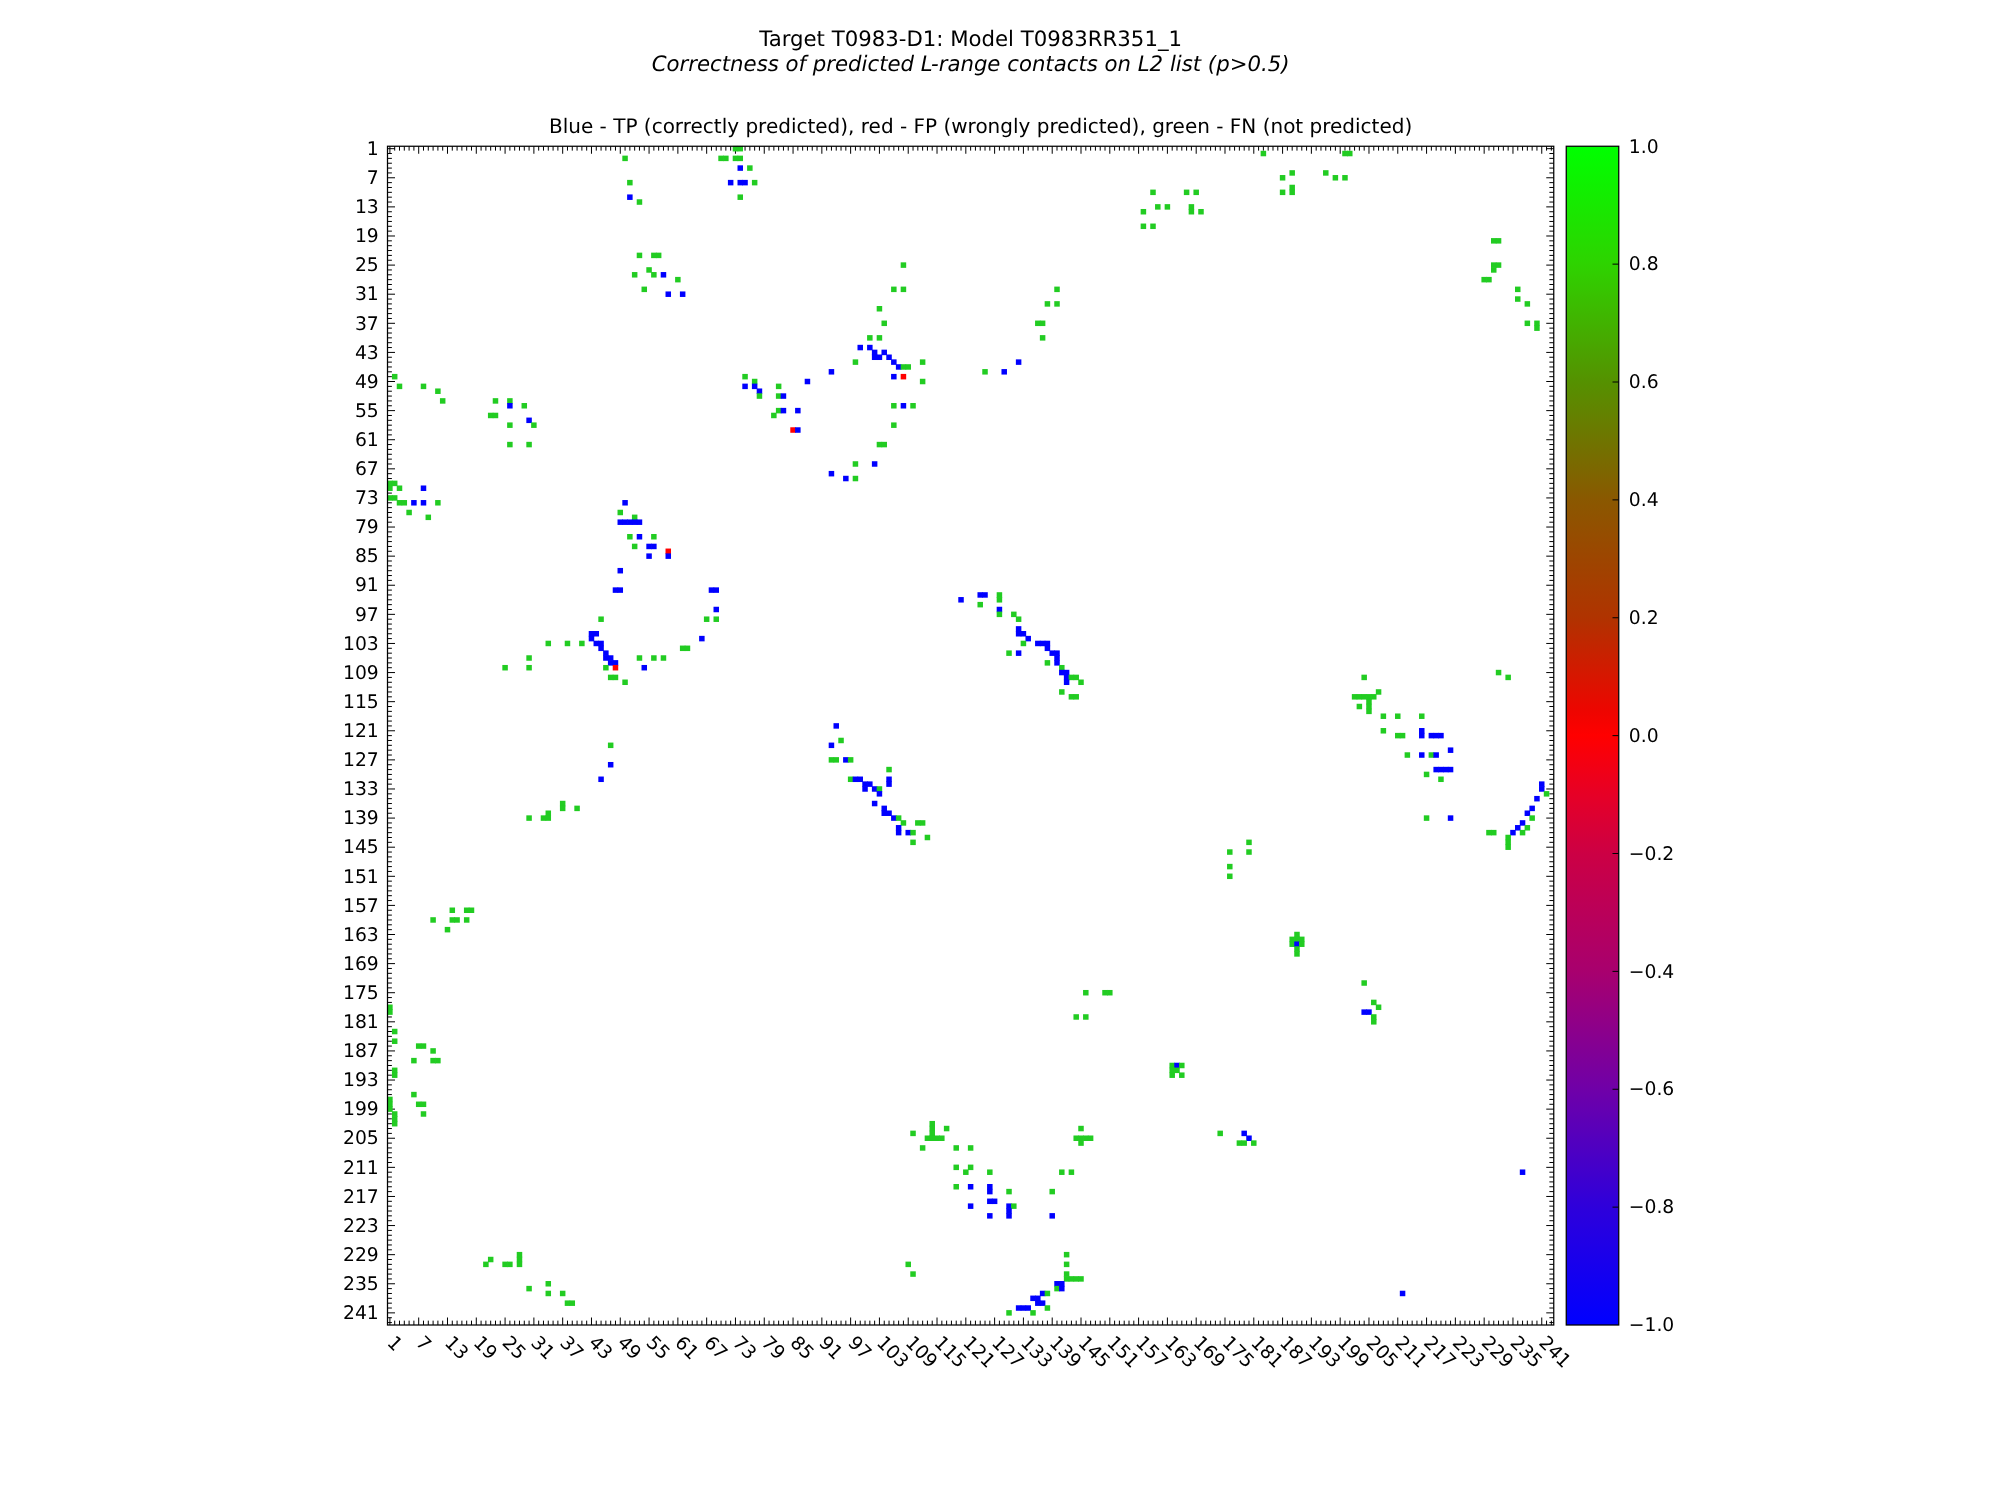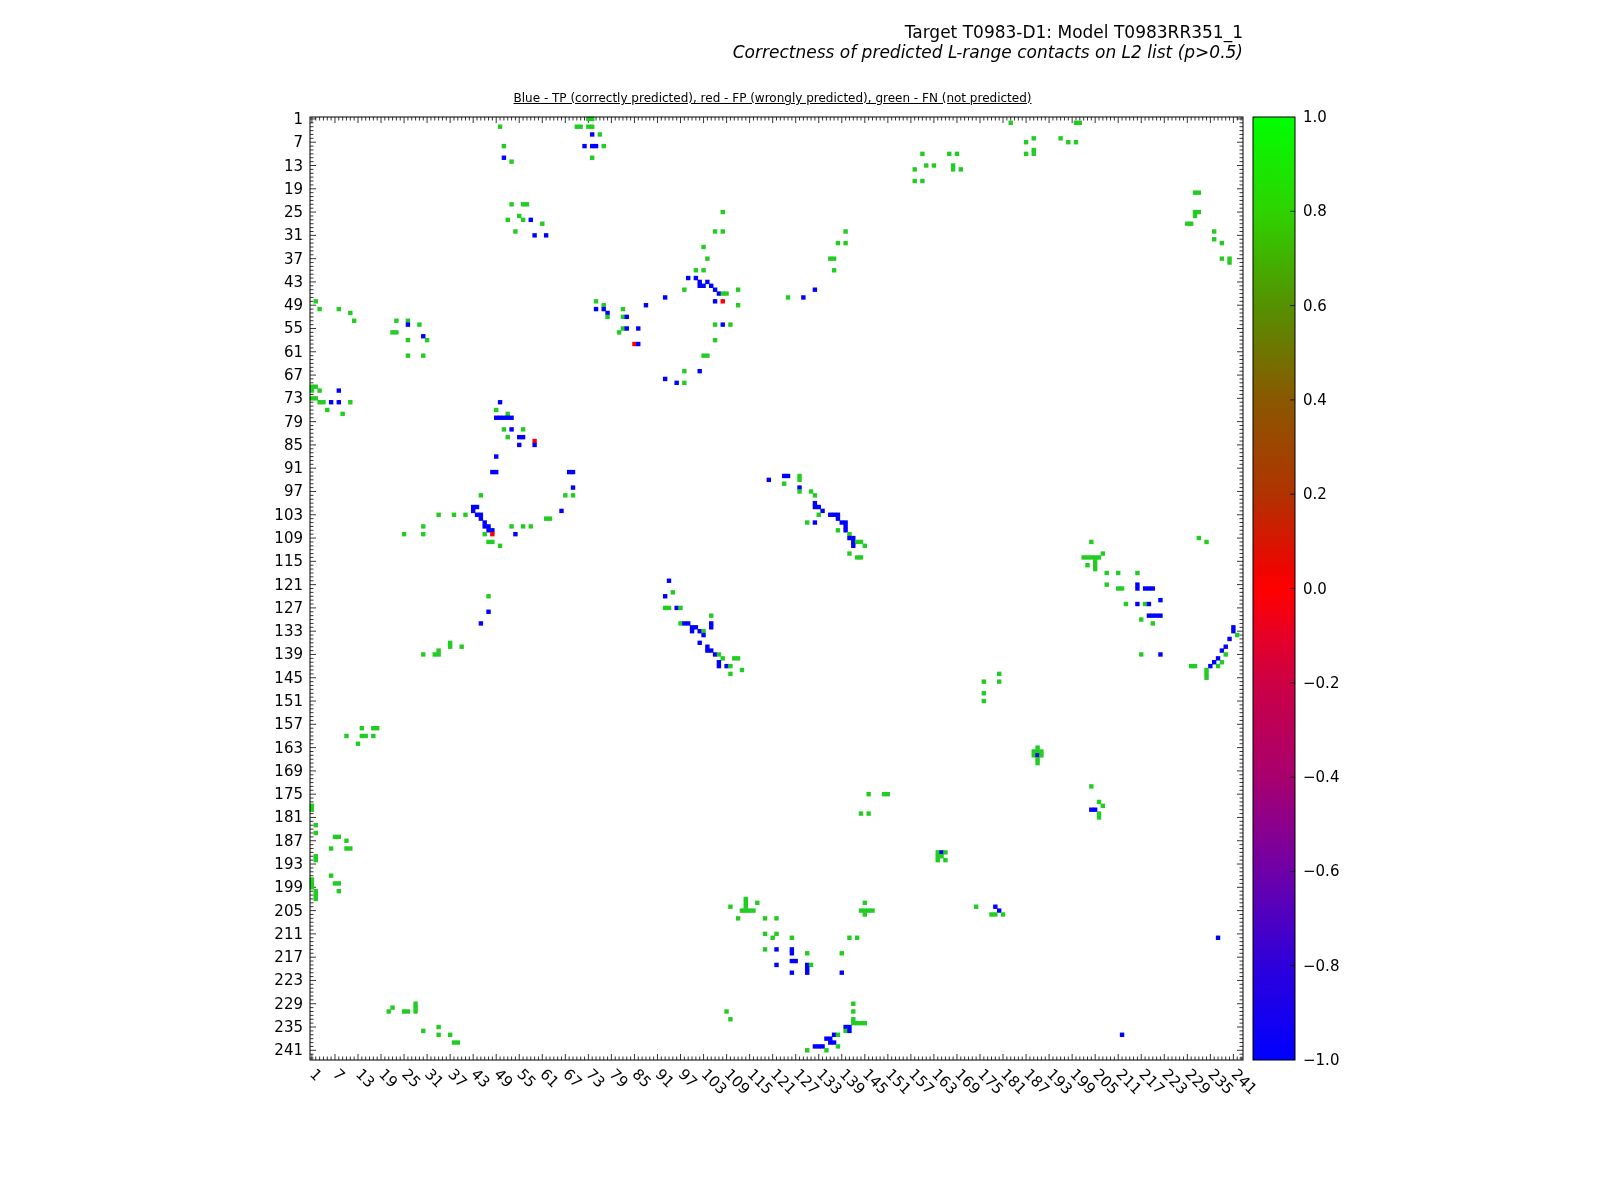--- a/index.html
+++ b/index.html
@@ -1,20 +1,20 @@
 <!DOCTYPE html>
 <html><head>
 <meta charset="utf-8">
 <style>
   html,body{margin:0;padding:0;background:#ffffff;}
   body{width:1600px;height:1200px;position:relative;font-family:"DejaVu Sans","Liberation Sans",sans-serif;color:#000;}
-  .fig-title{position:absolute;left:310px;width:933px;text-align:right;font-size:17px;line-height:20px;}
+  .fig-title{position:absolute;left:310px;width:933px;text-align:center;font-size:17px;line-height:20px;}
   #title1{top:22px;}
   #title2{top:42px;font-style:italic;}
-  #axes-title{position:absolute;left:306px;width:933px;top:91px;text-align:center;font-size:12px;text-decoration:underline;}
+  #axes-title{position:absolute;left:318px;width:933px;top:91px;text-align:center;font-size:16px;}
   svg{position:absolute;top:0;left:0;}
   text{font-family:"DejaVu Sans","Liberation Sans",sans-serif;}
 </style>
 </head>
 <body>
 
 <div id="title1" class="fig-title">Target T0983-D1: Model T0983RR351_1</div>
 <div id="title2" class="fig-title">Correctness of predicted L-range contacts on L2 list (p&gt;0.5)</div>
 <div id="axes-title">Blue - TP (correctly predicted), red - FP (wrongly predicted), green - FN (not predicted)</div>
 

